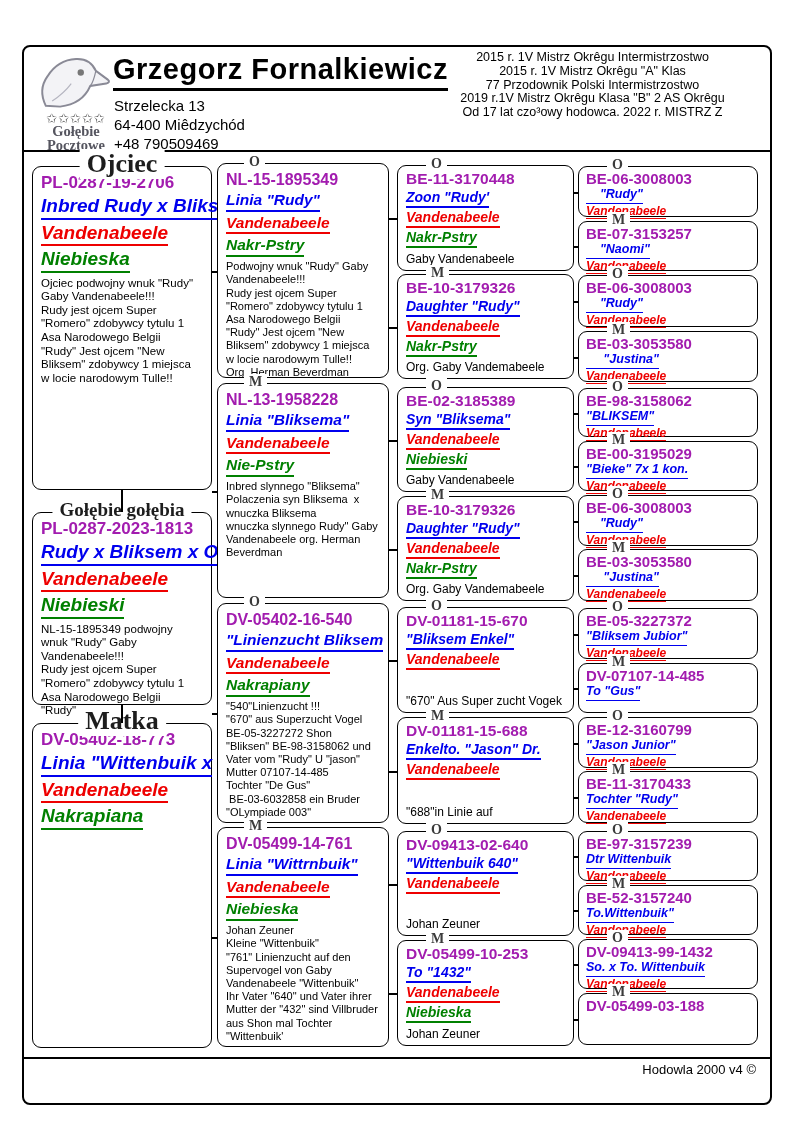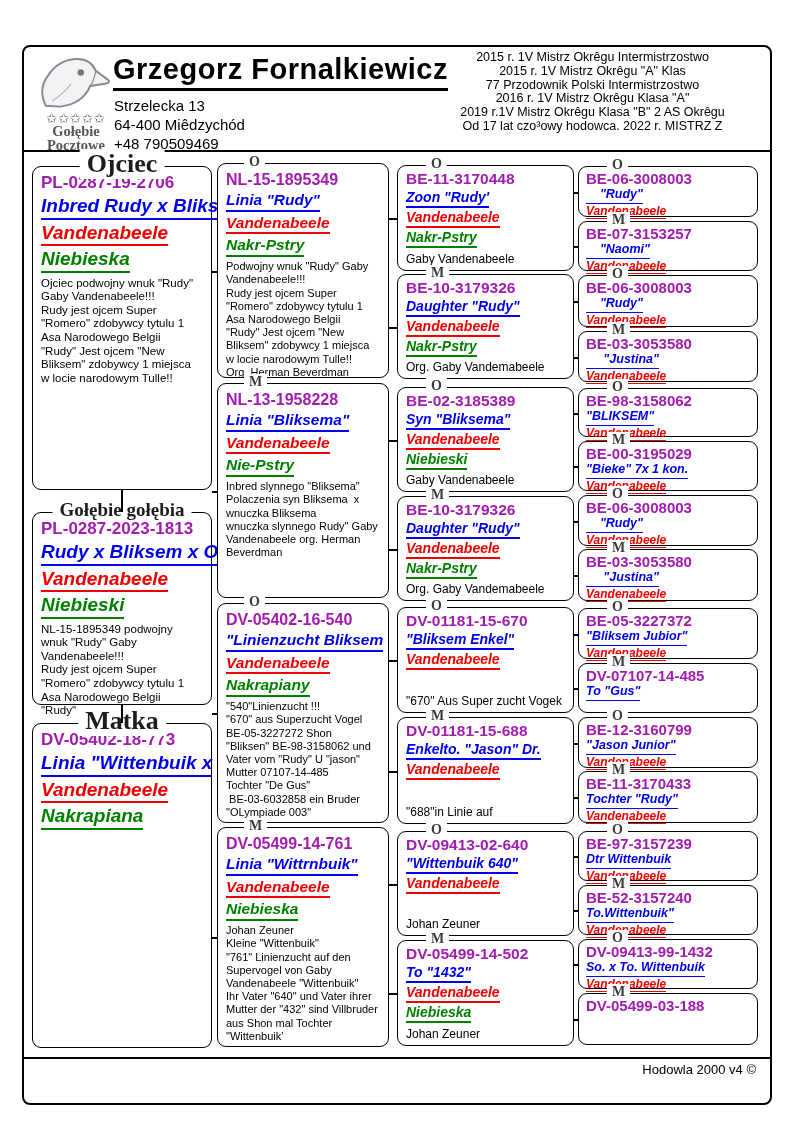--- a/index.html
+++ b/index.html
@@ -103,21 +103,20 @@
   <div class="address">
     <div>Strzelecka 13</div>
     <div>64-400 Miêdzychód</div>
     <div>+48 790509469</div>
   </div>
 
   <div class="achievements" id="achievements">
       <div>2015 r. 1V Mistrz Okrêgu Intermistrzostwo</div>
       <div>2015 r. 1V Mistrz  Okrêgu "A" Klas</div>
       <div>77 Przodownik Polski Intermistrzostwo</div>
-      <div>2016 r. 1V Mistrz Okrêgu Klasa "A"</div>
       <div>2019 r.1V Mistrz Okrêgu Klasa "B" 2 AS Okrêgu</div>
       <div>Od 17 lat czo³owy hodowca. 2022 r. MISTRZ  Z</div>
     </div>
 
   <div class="pbox col1" style="left:32px;top:166px;width:180px;height:324px">
     <div class="box-title title-lg">Ojciec</div>
     <div class="ring">PL-0287-19-2706</div>
     <div>
         <span class="pline blue">Inbred Rudy x Blikse</span>
       </div>
@@ -359,21 +358,21 @@
       </div>
       <div>
         <span class="pline red">Vandenabeele</span>
       </div>
       <div></div>
       <div class="desc">Johan Zeuner</div>
     </div>
     <div class="connector" style="left: 389px; top: 884px; width: 8px; height: 2px;"></div>
     <div class="pbox gen3" style="left: 397px; top: 940px; width: 177px; height: 106px;">
       <span class="sex" style="left: 28px;">M</span>
-      <div class="ring">DV-05499-14-502</div>
+      <div class="ring">DV-05499-10-253</div>
       <div>
         <span class="pline blue">To "1432"</span>
       </div>
       <div>
         <span class="pline red">Vandenabeele</span>
       </div>
       <div>
         <span class="pline green">Niebieska</span>
       </div>
       <div class="desc">Johan Zeuner</div>

